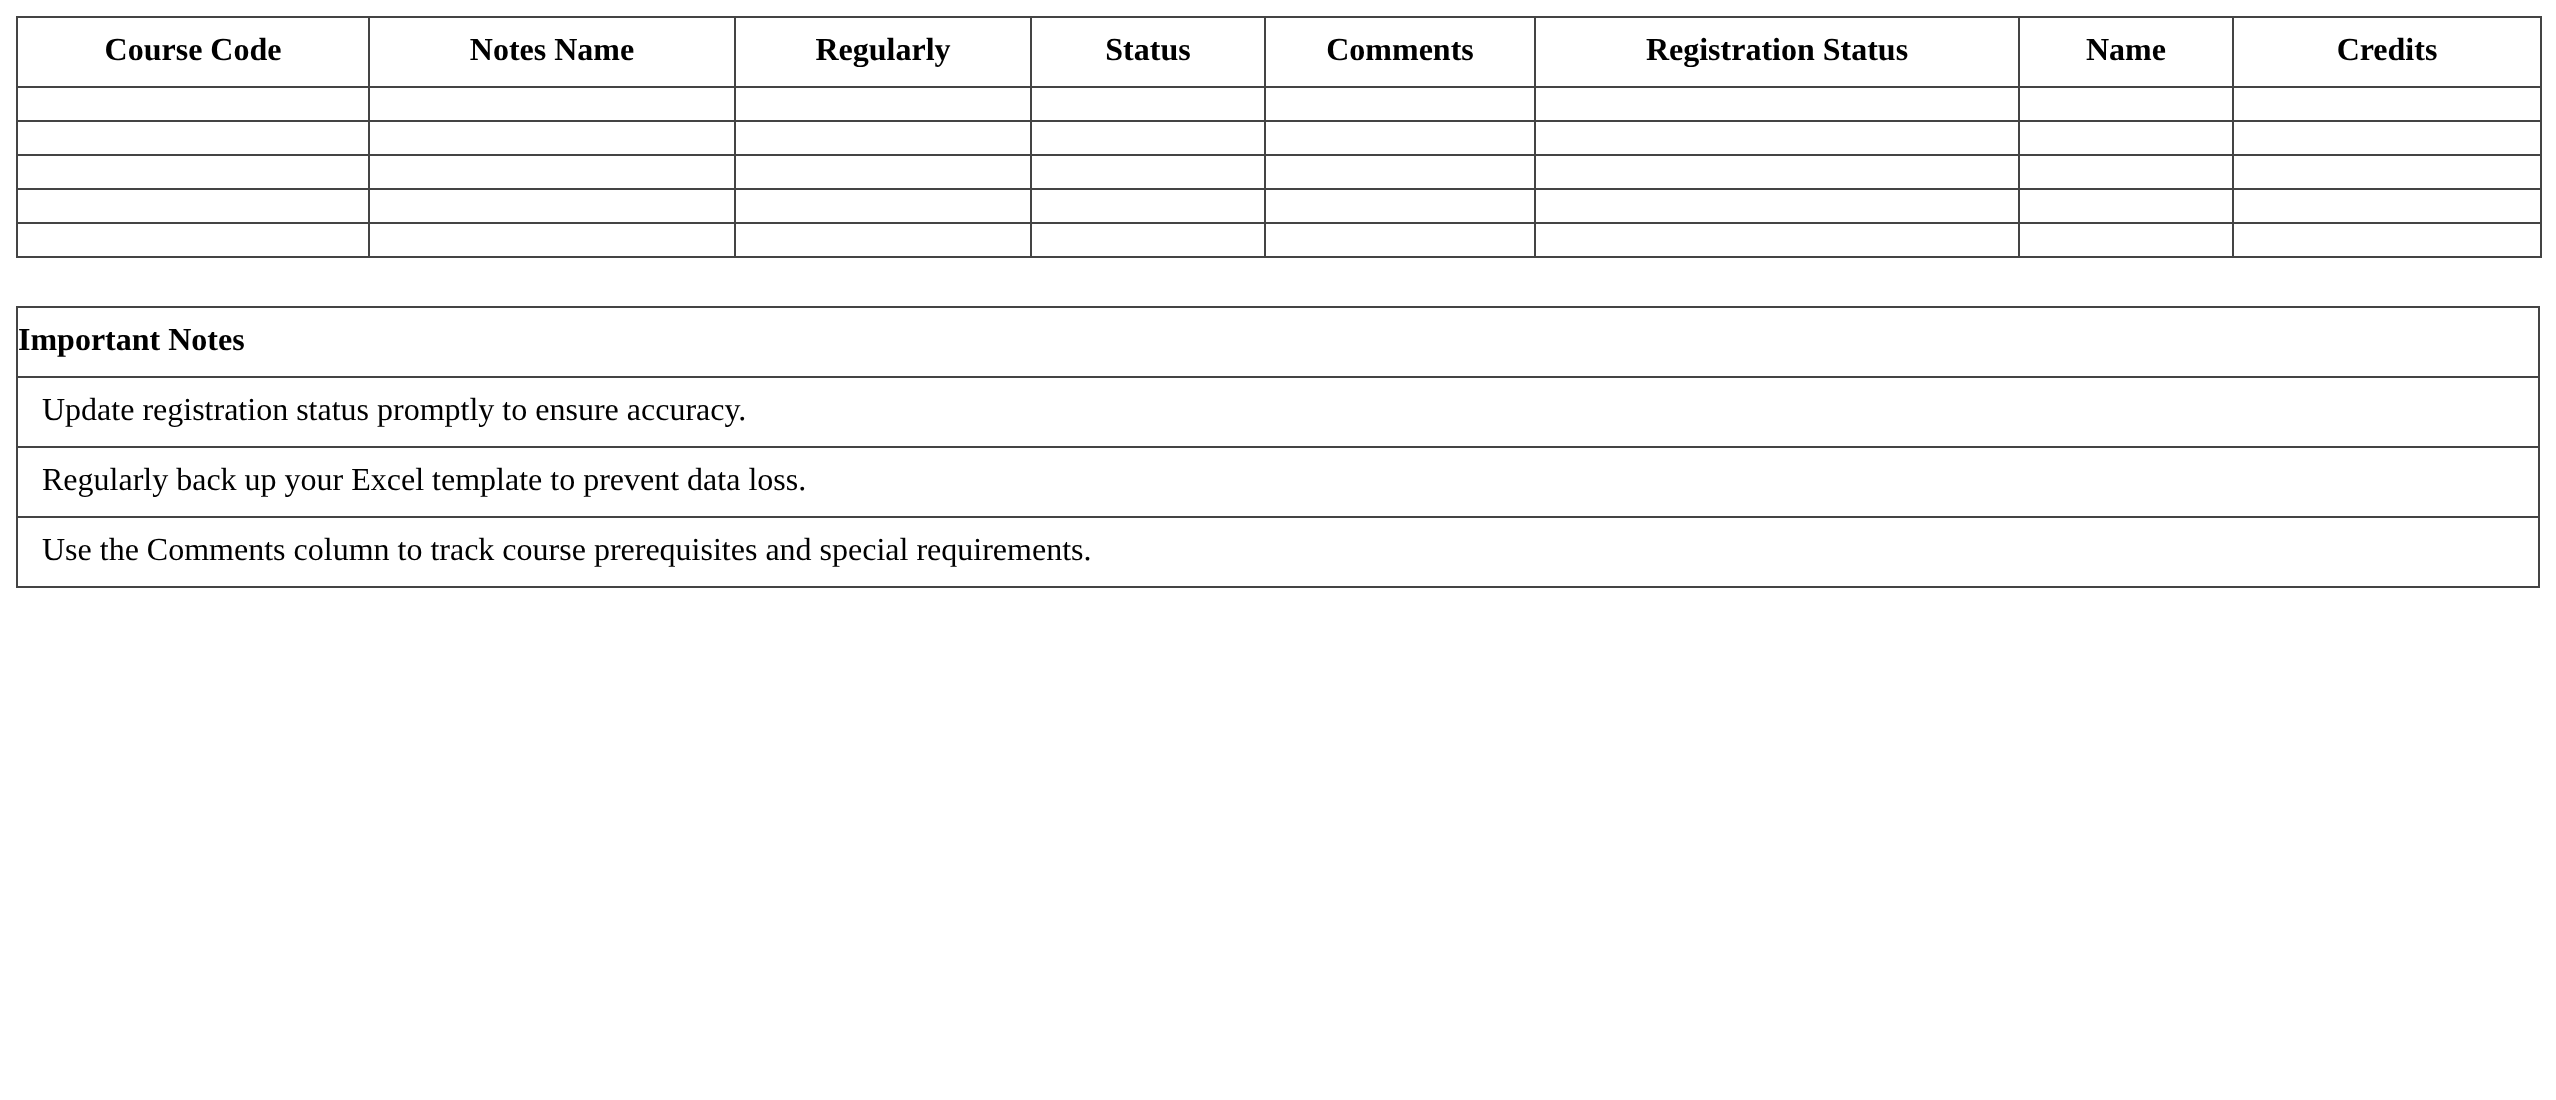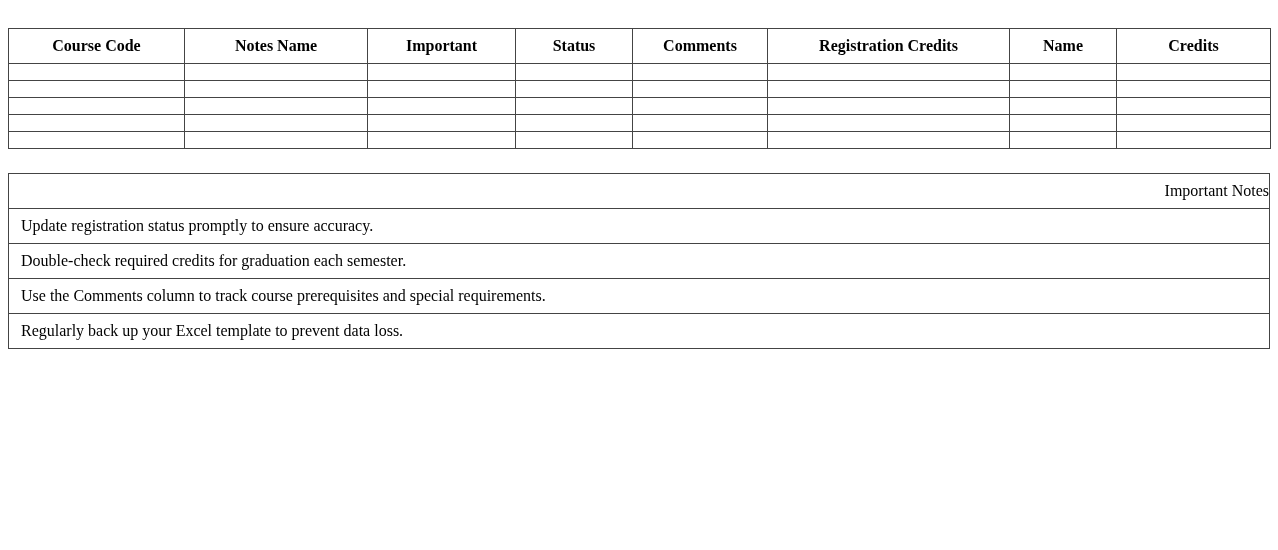--- a/index.html
+++ b/index.html
@@ -1,47 +1,47 @@
 <!DOCTYPE html>
 <html><head>
   <meta charset="utf-8">
   <style>
     html, body { margin: 0; padding: 0; background: #ffffff; }
     body { width: 1278px; height: 550px; position: relative; font-family: "Liberation Serif", serif; color: #000; }
-    table { border-collapse: collapse; position: absolute; left: 8px; width: 1262px; table-layout: fixed; margin-top: 20px; }
+    table { border-collapse: collapse; position: absolute; left: 8px; width: 1262px; table-layout: fixed; }
     td, th { border: 1px solid #444; padding: 0; font-size: 16px; }
     #course-table { top: 8px; }
     #course-table th { height: 34px; font-weight: bold; text-align: center; }
     #course-table td { height: 16px; }
     #notes-table { top: 153px; }
-    #notes-table th { height: 34px; font-weight: normal; text-align: right; }
+    #notes-table th { height: 34px; font-weight: bold; text-align: left; }
     #notes-table td { height: 34px; padding-left: 12px; text-align: left; border-radius: 13px; }
   </style>
 </head>
 <body>
 
 <table id="course-table">
   <colgroup>
     <col style="width:176px">
       <col style="width:183px">
       <col style="width:148px">
       <col style="width:117px">
     <col style="width:135px">
       <col style="width:242px">
       <col style="width:107px">
       <col style="width:154px">
   </colgroup>
   <thead>
     <tr>
       <th>Course Code</th>
       <th>Notes Name</th>
-      <th>Important</th>
+      <th>Regularly</th>
       <th>Status</th>
       <th>Comments</th>
-      <th>Registration Credits</th>
+      <th>Registration Status</th>
       <th>Name</th>
       <th>Credits</th>
     </tr>
   </thead>
   <tbody>
     <tr>
       <td></td>
       <td></td>
       <td></td>
       <td></td>
@@ -97,22 +97,19 @@
   <thead>
     <tr>
       <th>Important Notes</th>
     </tr>
   </thead>
   <tbody>
     <tr>
         <td>Update registration status promptly to ensure accuracy.</td>
       </tr>
     <tr>
-        <td>Double-check required credits for graduation each semester.</td>
+        <td>Regularly back up your Excel template to prevent data loss.</td>
       </tr>
     <tr>
         <td>Use the Comments column to track course prerequisites and special requirements.</td>
-      </tr>
-    <tr>
-        <td>Regularly back up your Excel template to prevent data loss.</td>
       </tr>
   </tbody>
 </table>
 
 </body></html>

